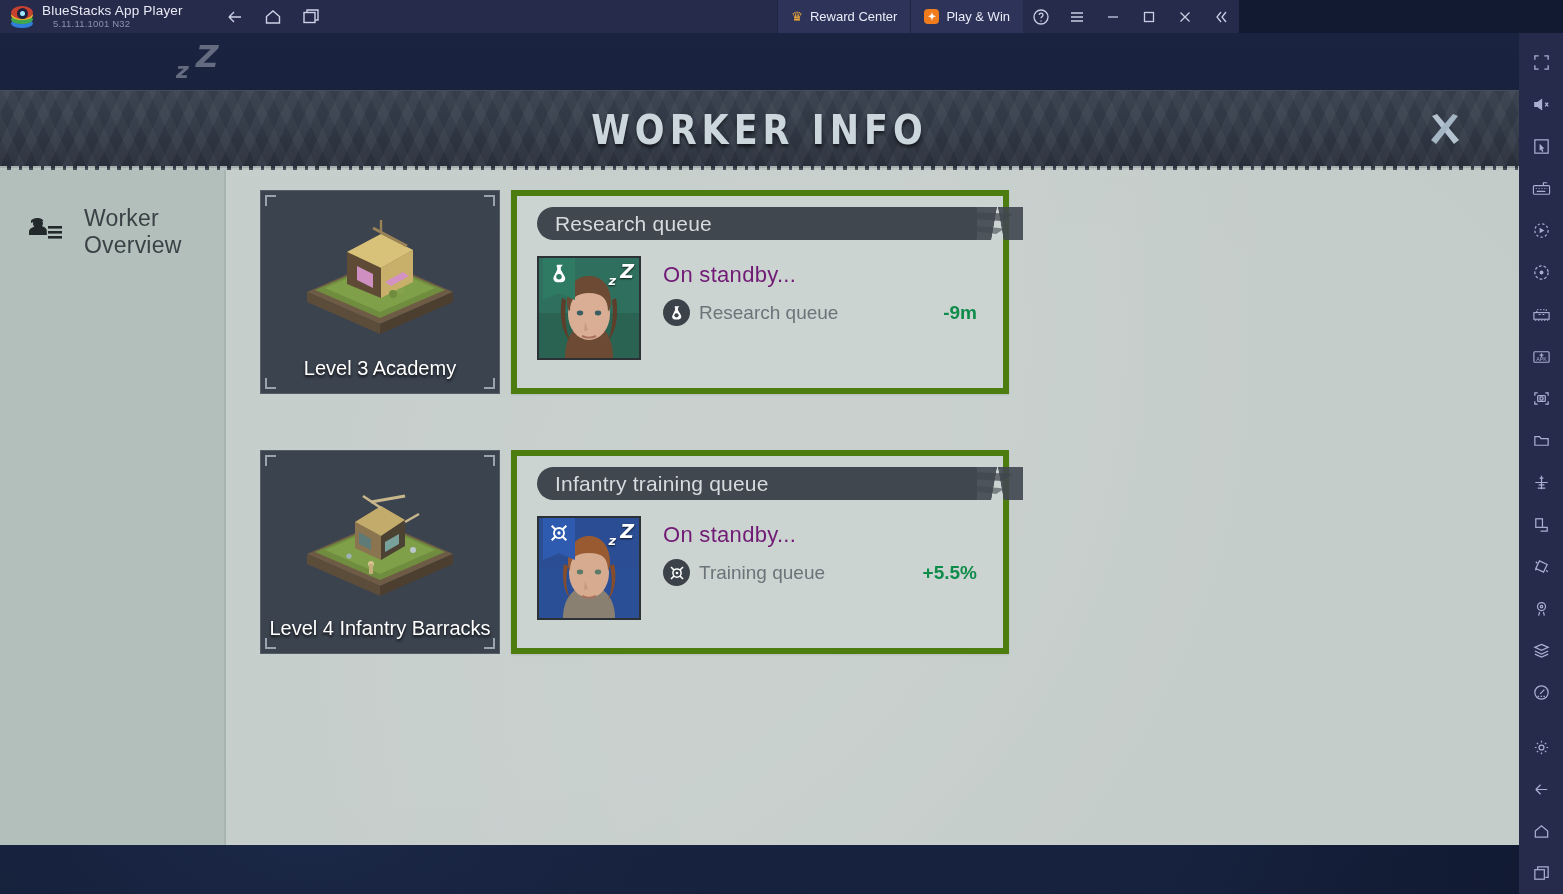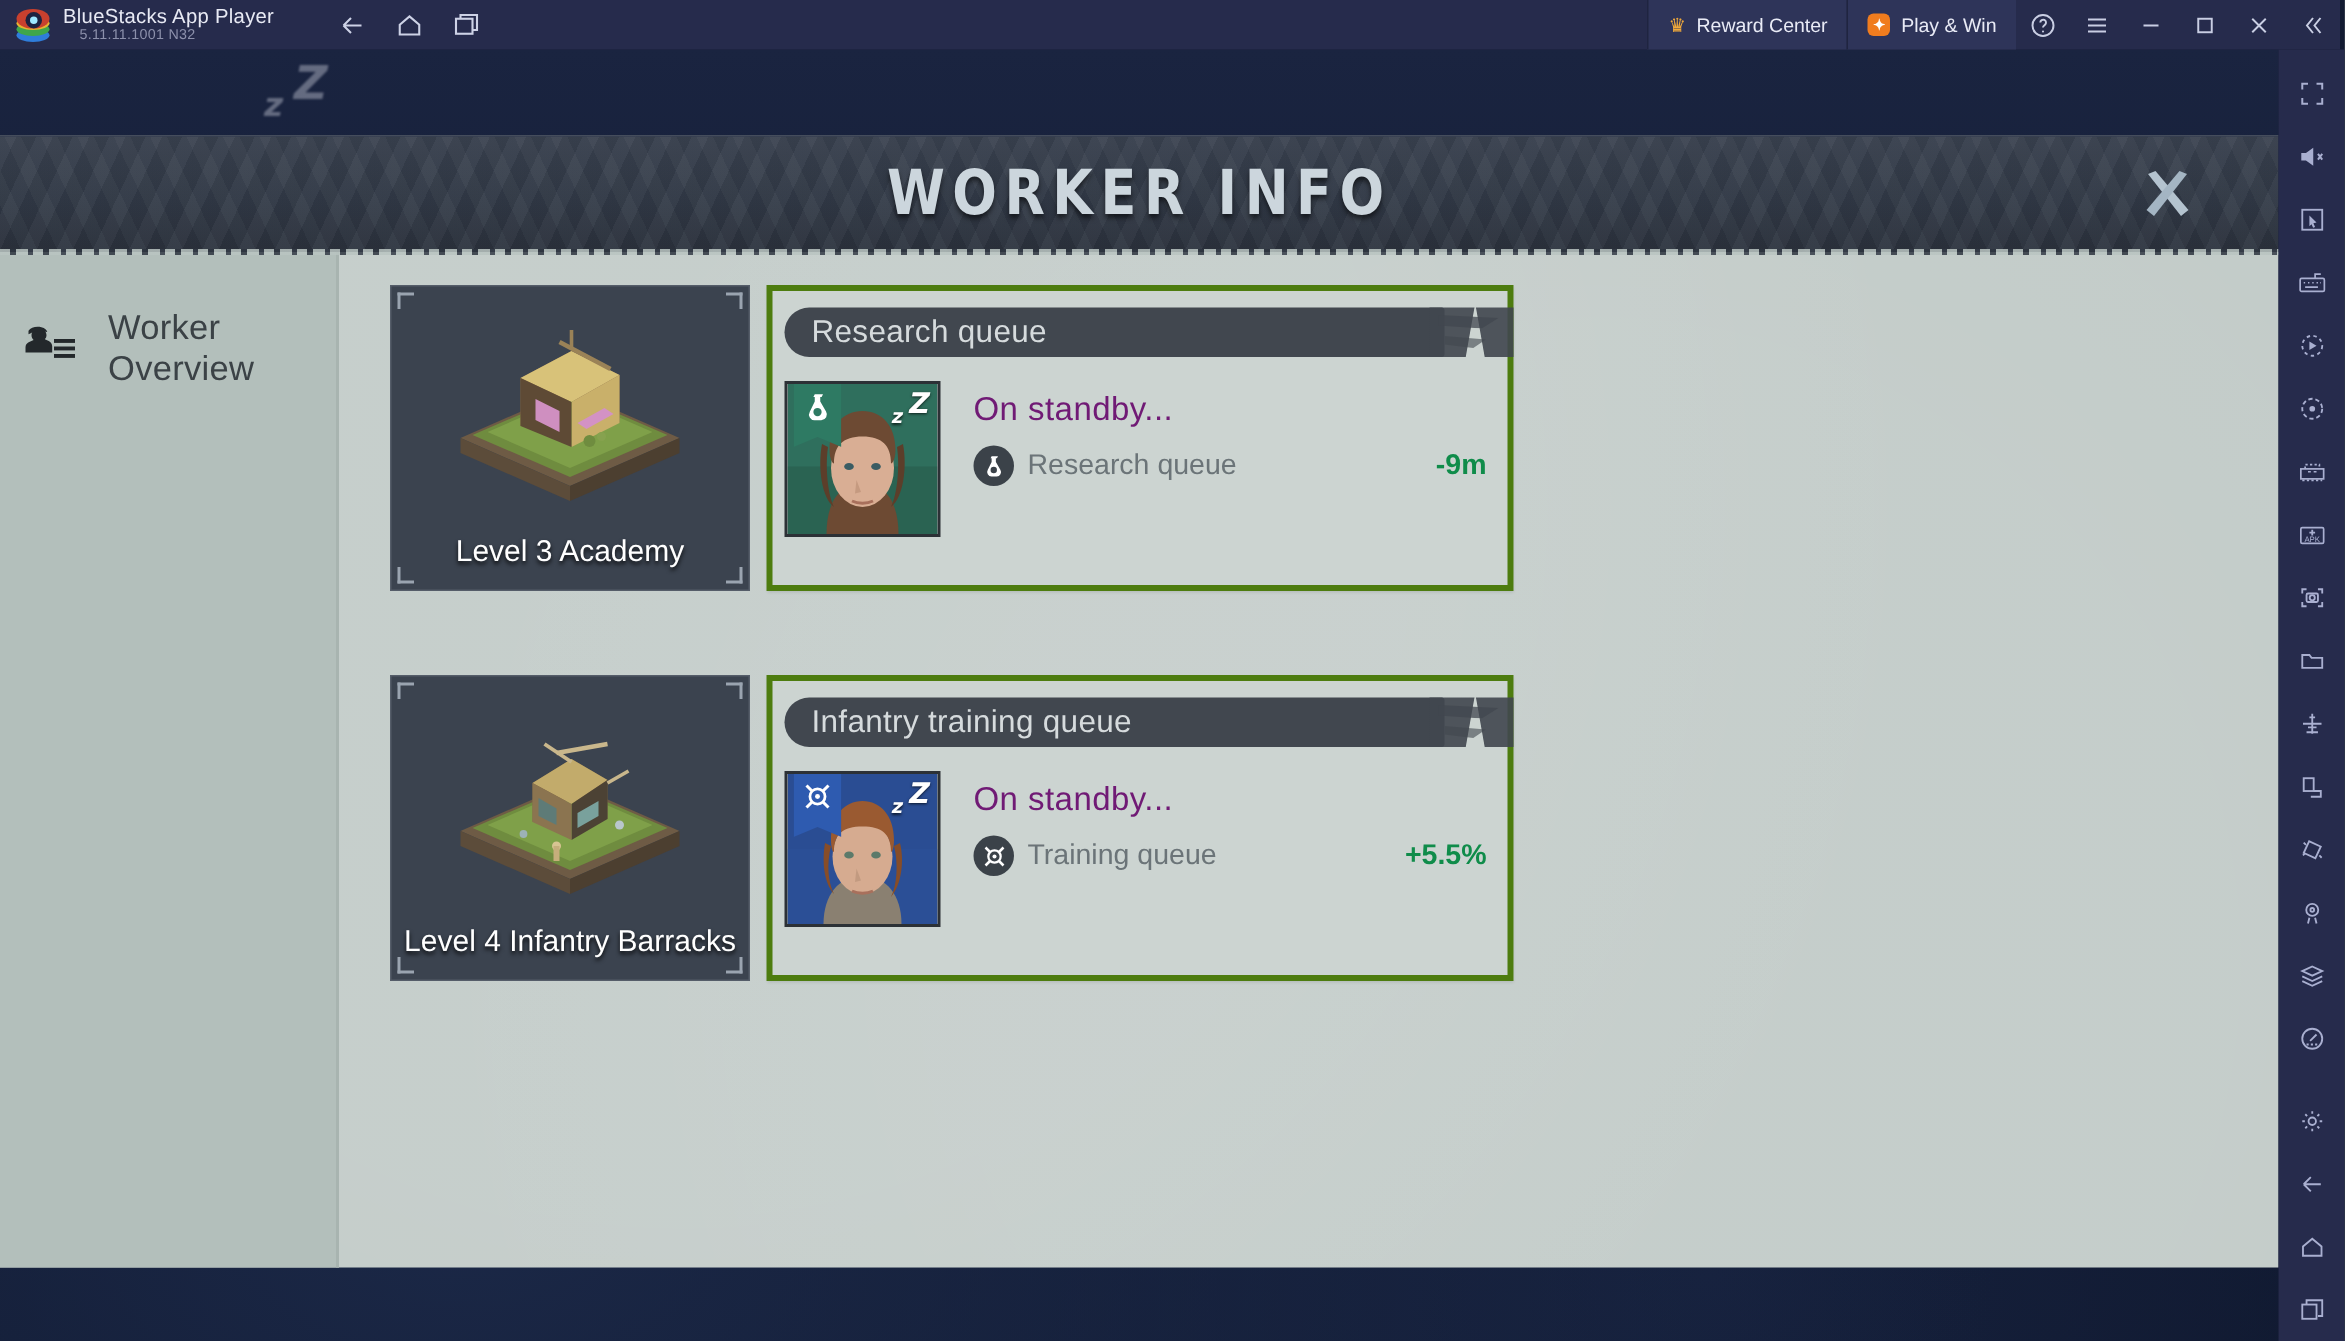--- a/index.html
+++ b/index.html
@@ -11,21 +11,21 @@
   }
   .app {
     position: relative;
     width: 1563px; height: 894px;
     background: #121a31;
   }
 
   
   .titlebar {
     position: absolute; top: 0; left: 0;
-    width: 1560px; height: 33px;
+    width: 1239px; height: 33px;
     background: #262b4c;
     display: flex; align-items: center;
     z-index: 40;
   }
   .bs-logo {
     width: 22px; height: 22px; margin-left: 11px; margin-right: 9px;
     position: relative; flex: none;
   }
   .bs-logo i {
     position: absolute; left: 0; border-radius: 50%;
@@ -142,21 +142,21 @@
   
   .sidebar {
     width: 226px; flex: none;
     background: #b3bfbb;
     border-right: 2px solid #a8b4b0;
     padding-top: 20px;
     position: relative; z-index: 2;
   }
   .side-item {
     height: 88px; display: flex; align-items: center;
-    gap: 14px; padding-left: 12px; position: relative;
+    gap: 14px; padding-left: 24px; position: relative;
   }
   .side-item .sico { width: 46px; height: 46px; flex: none; display: flex; align-items: center; justify-content: center; }
   .side-label {
     font-size: 23px; line-height: 27px;
     color: #3b4246; font-weight: 400;
     letter-spacing: .2px;
   }
   .side-item.active {
     background:
       linear-gradient(180deg, rgba(255,255,255,.10), rgba(0,0,0,.10)),
@@ -191,23 +191,23 @@
     font-size: 20px; color: #ffffff;
     text-shadow: 0 2px 3px rgba(0,0,0,.85);
     margin-bottom: 13px; white-space: nowrap;
   }
   .bldg-art { position: absolute; left: 50%; top: 42%; transform: translate(-50%,-50%); }
 
   
   .queue-card {
     width: 498px; height: 204px;
     background: #ccd4d1;
-    border: 4px solid #4d7c0f;
+    border: 6px solid #4d7c0f;
     box-shadow: 0 1px 2px rgba(0,0,0,.10);
-    position: relative; padding: 11px 0;
+    position: relative; padding: 11px 12px;
   }
   .qheader {
     height: 33px; margin: 0 0 0 8px;
     position: relative; display: flex; align-items: center;
   }
   .qheader .bar {
     position: absolute; left: 0; top: 0;
     width: 440px; height: 33px;
     background: #41474f;
     border-radius: 17px 2px 2px 17px;

